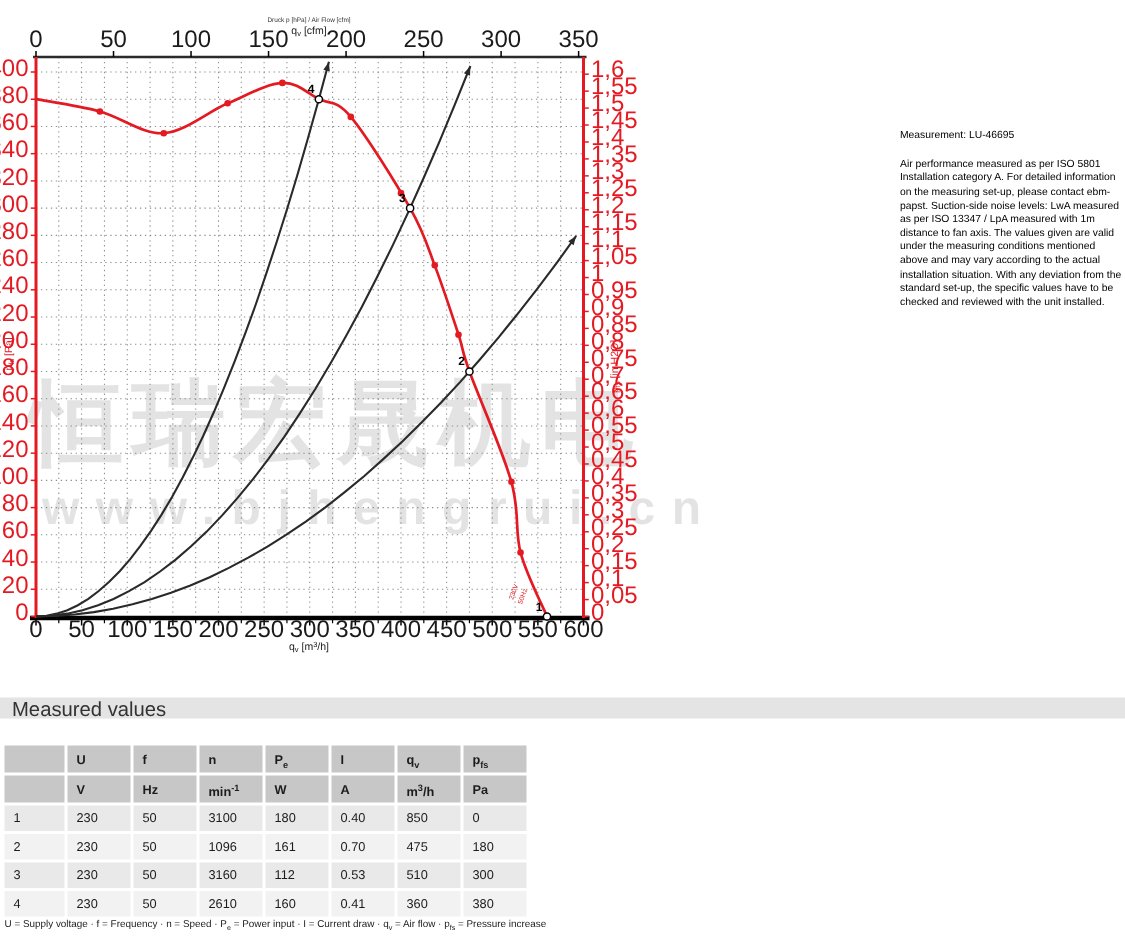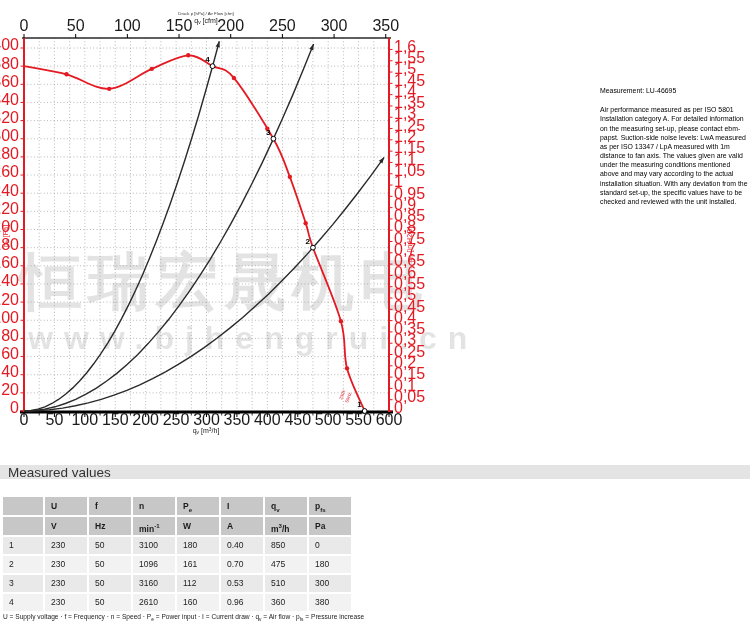--- a/index.html
+++ b/index.html
@@ -345,17 +345,17 @@
     <div class="mv-cell r1">3160</div>
     <div class="mv-cell r1">112</div>
     <div class="mv-cell r1">0.53</div>
     <div class="mv-cell r1">510</div>
     <div class="mv-cell r1">300</div>
     <div class="mv-cell r2">4</div>
     <div class="mv-cell r2">230</div>
     <div class="mv-cell r2">50</div>
     <div class="mv-cell r2">2610</div>
     <div class="mv-cell r2">160</div>
-    <div class="mv-cell r2">0.96</div>
+    <div class="mv-cell r2">0.41</div>
     <div class="mv-cell r2">360</div>
     <div class="mv-cell r2">380</div>
   </div>
 <div class="mv-foot" id="mv-foot"><span>U = Supply voltage · f = Frequency · n = Speed · P</span><sub>e</sub><span> = Power input · I = Current draw · q</span><sub>v</sub><span> = Air flow · p</span><sub>fs</sub><span> = Pressure increase</span></div>
 
 </body></html>

